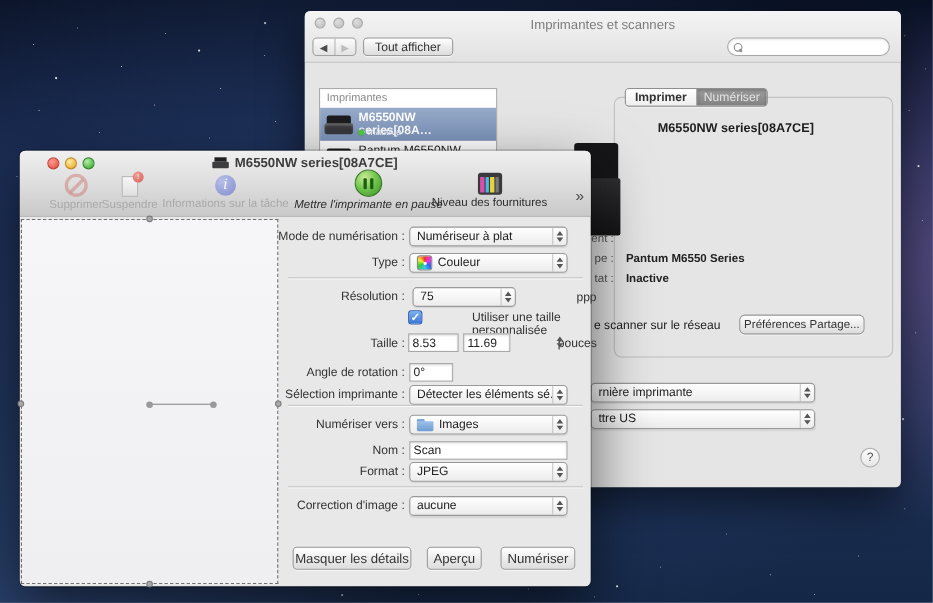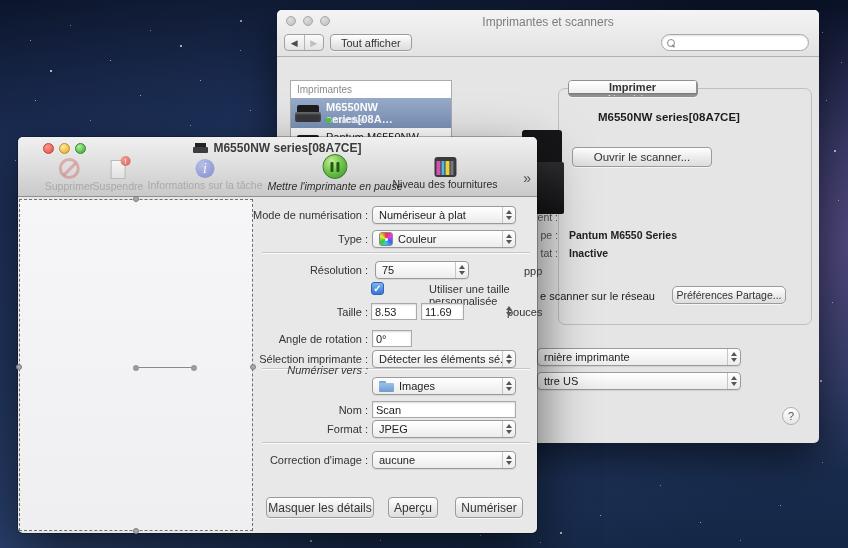--- a/index.html
+++ b/index.html
@@ -97,21 +97,21 @@
   .prow .pname { font-size:11px; }
   .prow.sel .pname { color:#fff; font-weight:bold; }
   .prow .pstatus { position:absolute; left:35px; top:17px; font-size:9px; color:#eef2f8; display:flex; align-items:center; gap:3px; }
   .dot-green { width:5px; height:5px; border-radius:50%; background:#4fcc3f; box-shadow:0 0 2px #2f9c22; display:inline-block; }
   .prow2 .pname { font-size:11px; color:#222; }
 
   #detail-box { position:absolute; left:281px; top:78px; width:254px; height:237px;
                 border:1px solid #c0c0c0; border-radius:7px; }
   #tabs { position:absolute; left:291px; top:70px; width:130px; height:17px; display:flex;
           border:1px solid #8f8f8f; border-radius:4px; overflow:hidden; font-size:11px; z-index:2;
-          box-shadow:0 1px 0 rgba(255,255,255,.5);flex-direction:column; }
+          box-shadow:0 1px 0 rgba(255,255,255,.5); }
   #tabs .tab { flex:1; display:flex; align-items:center; justify-content:center; }
   #tabs .tab.print { background:linear-gradient(180deg,#ffffff,#eeeeee); color:#333; font-weight:bold; border-right:1px solid #8f8f8f; }
   #tabs .tab.scan { background:linear-gradient(180deg,#9d9d9d,#838383); color:#e3e3e3; box-shadow:inset 0 1px 3px rgba(0,0,0,.3); }
   #detail-printer-name { position:absolute; left:321px; top:101px; font-size:11.5px; font-weight:bold; color:#1d1d1d; }
   #open-scanner { position:absolute; left:295px; top:137px; width:140px; height:20px; font-size:11.5px; }
   #printer-img { position:absolute; left:239px; top:120px; width:48px; height:84px; }
   #printer-img::before { content:""; position:absolute; left:6px; top:0; width:40px; height:34px; background:#161618; border-radius:3px 3px 0 0; }
   #printer-img::after { content:""; position:absolute; left:0; top:32px; width:48px; height:52px; background:linear-gradient(180deg,#2e2e31,#141416); border-radius:2px; }
   .info-label { position:absolute; width:60px; text-align:right; font-size:10.5px; color:#555; }
   .info-value { position:absolute; font-size:10.5px; color:#222; }
@@ -228,21 +228,20 @@
   </div>
 
   <div id="detail-box"></div>
   <div id="tabs">
     <div class="tab print">Imprimer</div>
     <div class="tab scan">Numériser</div>
   </div>
 
   <div id="printer-img"></div>
   <div id="detail-printer-name">M6550NW series[08A7CE]</div>
-  <div class="btn" id="open-scanner">Ouvrir le scanner...</div>
 
   <span class="info-label" style="left:221px; top:201px;">ent :</span>
   <span class="info-label" style="left:221px; top:219px;">pe :</span>
   <span class="info-value" style="left:292px; top:219px; font-weight:bold;">Pantum M6550 Series</span>
   <span class="info-label" style="left:221px; top:237px;">tat :</span>
   <span class="info-value" style="left:292px; top:237px; font-weight:bold;">Inactive</span>
 
   <span id="share-frag">e scanner sur le réseau</span>
   <div class="btn" id="share-btn">Préférences Partage...</div>
 
@@ -365,21 +364,21 @@
   <div class="popup" style="left:354px; top:213px; width:144px;">
     <span class="pop-text">Détecter les éléments sé...</span>
     <span class="stepper">
         <i class="tri-up"></i>
         <i class="tri-down"></i>
       </span>
   </div>
 
   <div class="divider" style="top:231px;"></div>
 
-  <span class="flabel" style="top:227px;font-style:italic;">Numériser vers :</span>
+  <span class="flabel" style="top:243px;">Numériser vers :</span>
   <div class="popup" style="left:354px; top:240px; width:144px;">
     <span class="folder-ico"></span>
     <span class="pop-text">Images</span>
     <span class="stepper">
         <i class="tri-up"></i>
         <i class="tri-down"></i>
       </span>
   </div>
 
   <span class="flabel" style="top:267px;">Nom :</span>

